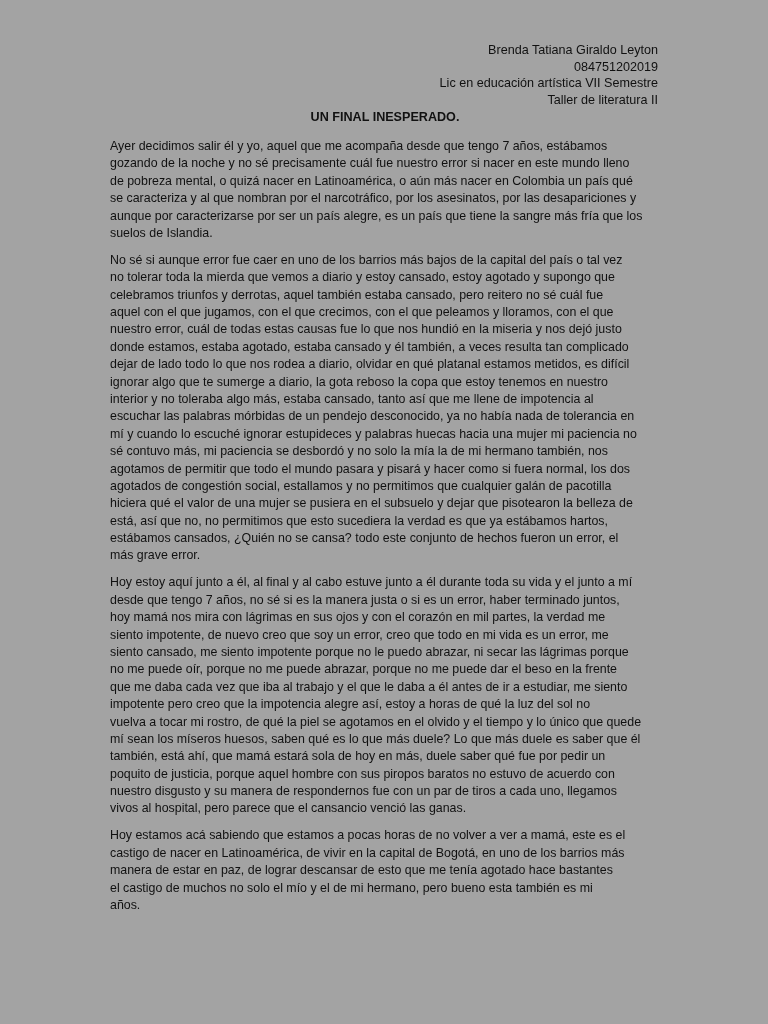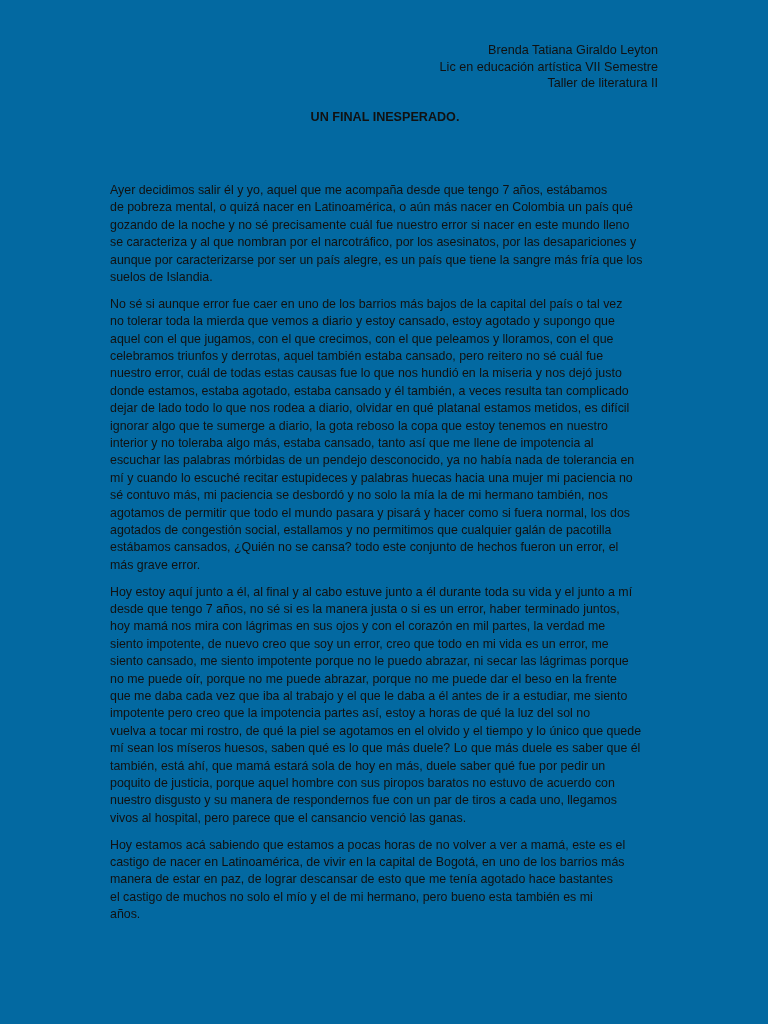--- a/index.html
+++ b/index.html
@@ -1,76 +1,79 @@
 <!DOCTYPE html>
 <html><head>
 <meta charset="utf-8">
 <style>
   html, body { margin: 0; padding: 0; background: #ffffff; }
   body { width: 768px; height: 1024px; position: relative; overflow: hidden;
          font-family: "Liberation Sans", "DejaVu Sans", sans-serif; color: #111111; }
-  .page { position: absolute; left: 0; top: 0; width: 768px; height: 1024px; background: #0369a1; }
+  .page { position: absolute; left: 0; top: 0; width: 768px; height: 1024px; background: #a3a3a3; }
   .header { position: absolute; right: 110px; top: 42px; text-align: right;
             font-size: 12.6px; line-height: 16.6px; }
   .header div { white-space: nowrap; }
   .title { position: absolute; left: 0; width: 768px; top: 109px; text-align: center;
            font-weight: bold; font-size: 12.6px; line-height: 16px; padding-left: 2px; box-sizing: border-box; }
-  .body { position: absolute; left: 110px; top: 138px; width: 580px; font-size: 12.4px; margin-top: 44px; }
+  .body { position: absolute; left: 110px; top: 138px; width: 580px; font-size: 12.4px; }
   .para { margin: 0 0 9.5px 0; }
   .line { display: block; white-space: nowrap; line-height: 17.4px; height: 17.4px; }
 </style>
 </head>
 <body>
 
 <div class="page">
 
   <div class="header">
     <div>Brenda Tatiana Giraldo Leyton</div>
+    <div>084751202019</div>
     <div>Lic en educación artística VII Semestre</div>
     <div>Taller de literatura II</div>
   </div>
 
   <div class="title">UN FINAL INESPERADO.</div>
 
   <div class="body">
     <p class="para">
       <span class="line">Ayer decidimos salir él y yo, aquel que me acompaña desde que tengo 7 años, estábamos</span>
+      <span class="line">gozando de la noche y no sé precisamente cuál fue nuestro error si nacer en este mundo lleno</span>
       <span class="line">de pobreza mental, o quizá nacer en Latinoamérica, o aún más nacer en Colombia un país qué</span>
-      <span class="line">gozando de la noche y no sé precisamente cuál fue nuestro error si nacer en este mundo lleno</span>
       <span class="line">se caracteriza y al que nombran por el narcotráfico, por los asesinatos, por las desapariciones y</span>
       <span class="line">aunque por caracterizarse por ser un país alegre, es un país que tiene la sangre más fría que los</span>
       <span class="line">suelos de Islandia.</span>
     </p>
     <p class="para">
       <span class="line">No sé si aunque error fue caer en uno de los barrios más bajos de la capital del país o tal vez</span>
       <span class="line">no tolerar toda la mierda que vemos a diario y estoy cansado, estoy agotado y supongo que</span>
+      <span class="line">celebramos triunfos y derrotas, aquel también estaba cansado, pero reitero no sé cuál fue</span>
       <span class="line">aquel con el que jugamos, con el que crecimos, con el que peleamos y lloramos, con el que</span>
-      <span class="line">celebramos triunfos y derrotas, aquel también estaba cansado, pero reitero no sé cuál fue</span>
       <span class="line">nuestro error, cuál de todas estas causas fue lo que nos hundió en la miseria y nos dejó justo</span>
       <span class="line">donde estamos, estaba agotado, estaba cansado y él también, a veces resulta tan complicado</span>
       <span class="line">dejar de lado todo lo que nos rodea a diario, olvidar en qué platanal estamos metidos, es difícil</span>
       <span class="line">ignorar algo que te sumerge a diario, la gota reboso la copa que estoy tenemos en nuestro</span>
       <span class="line">interior y no toleraba algo más, estaba cansado, tanto así que me llene de impotencia al</span>
       <span class="line">escuchar las palabras mórbidas de un pendejo desconocido, ya no había nada de tolerancia en</span>
-      <span class="line">mí y cuando lo escuché recitar estupideces y palabras huecas hacia una mujer mi paciencia no</span>
+      <span class="line">mí y cuando lo escuché ignorar estupideces y palabras huecas hacia una mujer mi paciencia no</span>
       <span class="line">sé contuvo más, mi paciencia se desbordó y no solo la mía la de mi hermano también, nos</span>
       <span class="line">agotamos de permitir que todo el mundo pasara y pisará y hacer como si fuera normal, los dos</span>
       <span class="line">agotados de congestión social, estallamos y no permitimos que cualquier galán de pacotilla</span>
+      <span class="line">hiciera qué el valor de una mujer se pusiera en el subsuelo y dejar que pisotearon la belleza de</span>
+      <span class="line">está, así que no, no permitimos que esto sucediera la verdad es que ya estábamos hartos,</span>
       <span class="line">estábamos cansados, ¿Quién no se cansa? todo este conjunto de hechos fueron un error, el</span>
       <span class="line">más grave error.</span>
     </p>
     <p class="para">
       <span class="line">Hoy estoy aquí junto a él, al final y al cabo estuve junto a él durante toda su vida y el junto a mí</span>
       <span class="line">desde que tengo 7 años, no sé si es la manera justa o si es un error, haber terminado juntos,</span>
       <span class="line">hoy mamá nos mira con lágrimas en sus ojos y con el corazón en mil partes, la verdad me</span>
       <span class="line">siento impotente, de nuevo creo que soy un error, creo que todo en mi vida es un error, me</span>
       <span class="line">siento cansado, me siento impotente porque no le puedo abrazar, ni secar las lágrimas porque</span>
       <span class="line">no me puede oír, porque no me puede abrazar, porque no me puede dar el beso en la frente</span>
       <span class="line">que me daba cada vez que iba al trabajo y el que le daba a él antes de ir a estudiar, me siento</span>
-      <span class="line">impotente pero creo que la impotencia partes así, estoy a horas de qué la luz del sol no</span>
+      <span class="line">impotente pero creo que la impotencia alegre así, estoy a horas de qué la luz del sol no</span>
       <span class="line">vuelva a tocar mi rostro, de qué la piel se agotamos en el olvido y el tiempo y lo único que quede</span>
       <span class="line">mí sean los míseros huesos, saben qué es lo que más duele? Lo que más duele es saber que él</span>
       <span class="line">también, está ahí, que mamá estará sola de hoy en más, duele saber qué fue por pedir un</span>
       <span class="line">poquito de justicia, porque aquel hombre con sus piropos baratos no estuvo de acuerdo con</span>
       <span class="line">nuestro disgusto y su manera de respondernos fue con un par de tiros a cada uno, llegamos</span>
       <span class="line">vivos al hospital, pero parece que el cansancio venció las ganas.</span>
     </p>
     <p class="para">
       <span class="line">Hoy estamos acá sabiendo que estamos a pocas horas de no volver a ver a mamá, este es el</span>
       <span class="line">castigo de nacer en Latinoamérica, de vivir en la capital de Bogotá, en uno de los barrios más</span>

